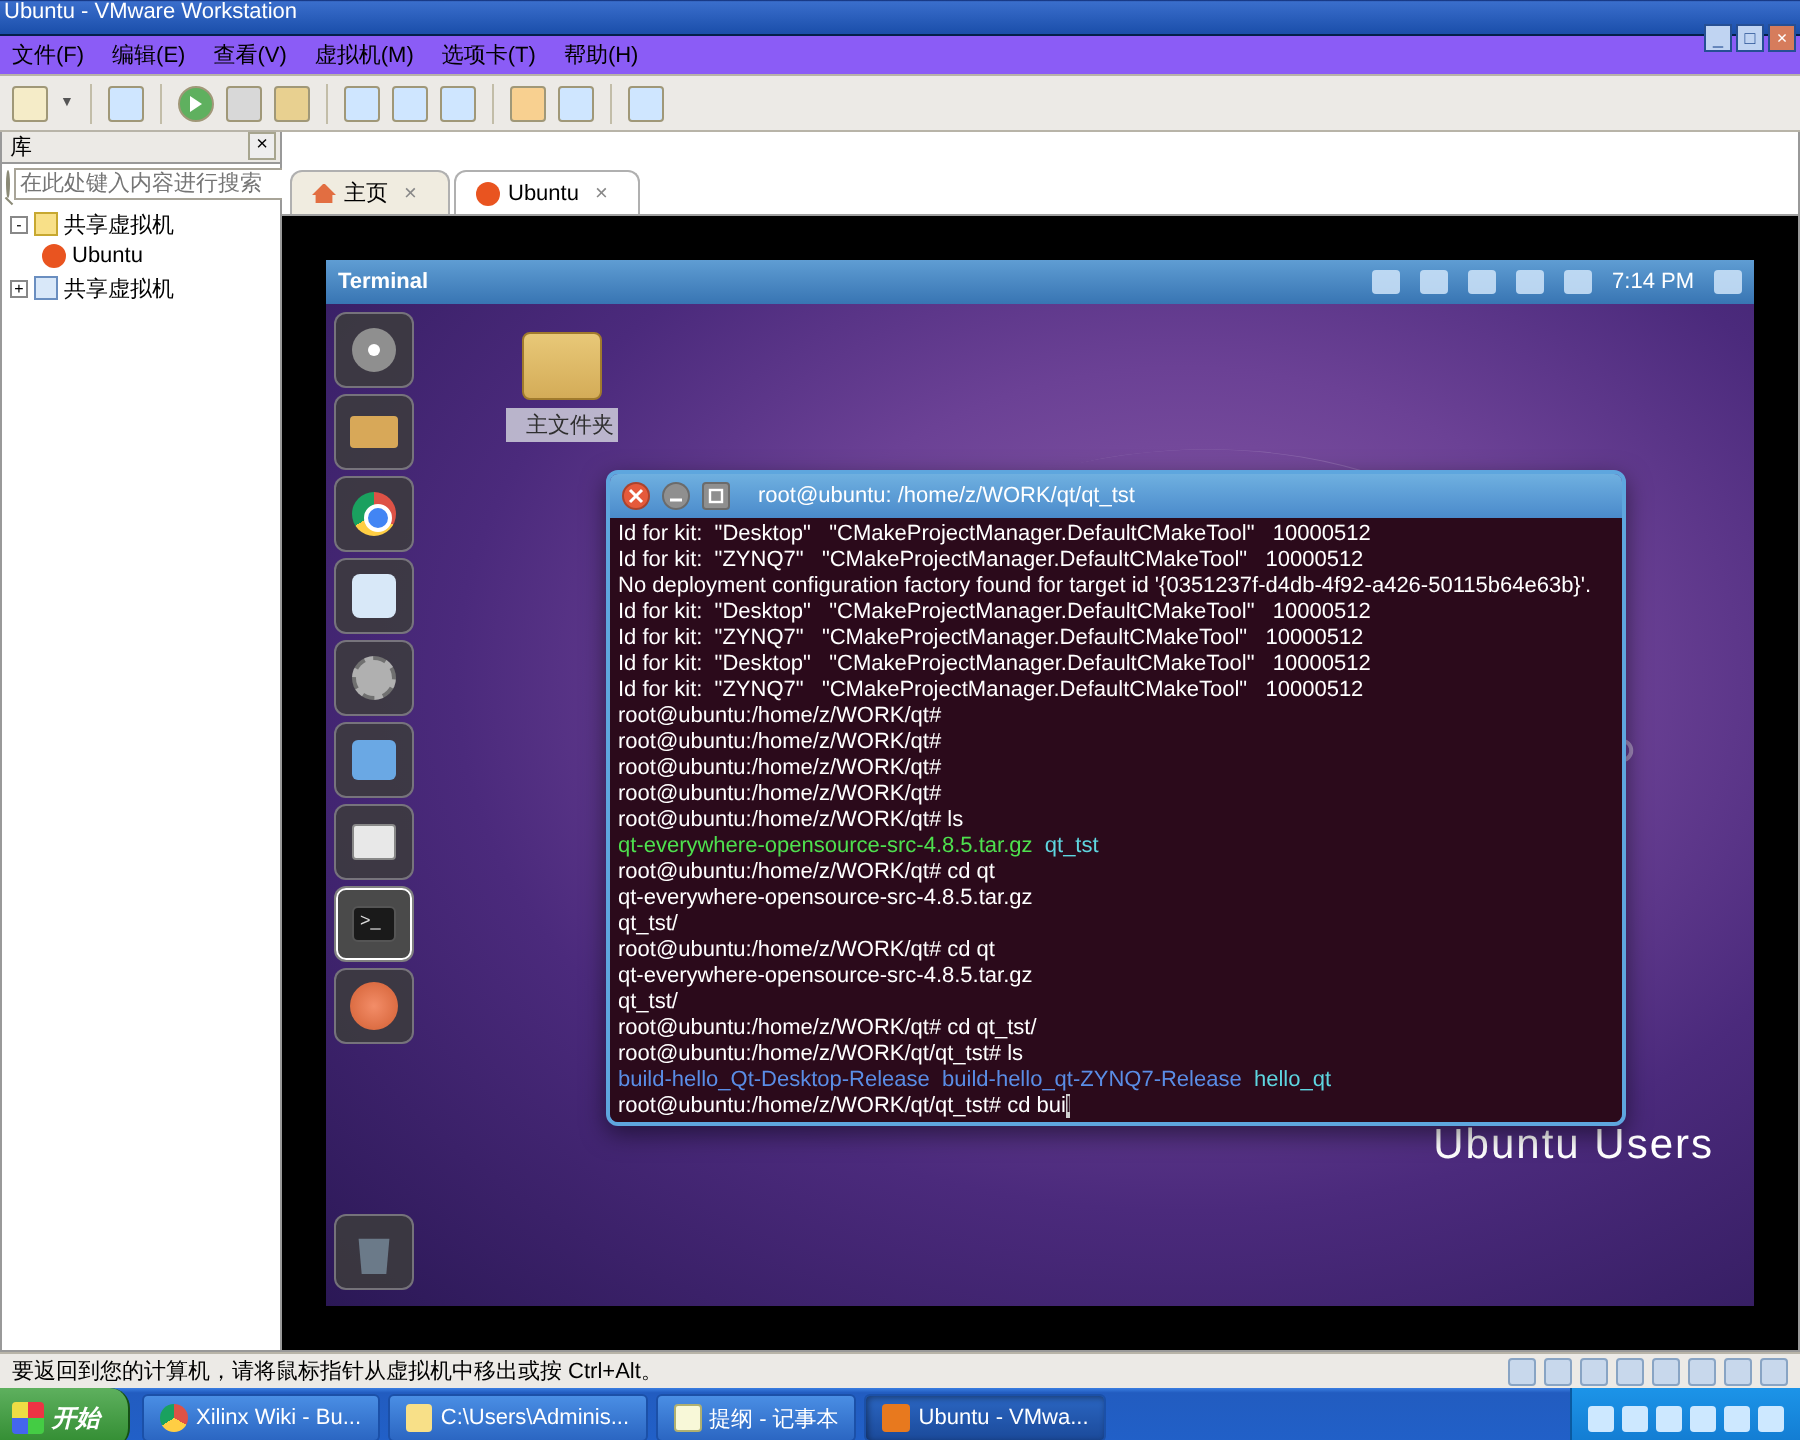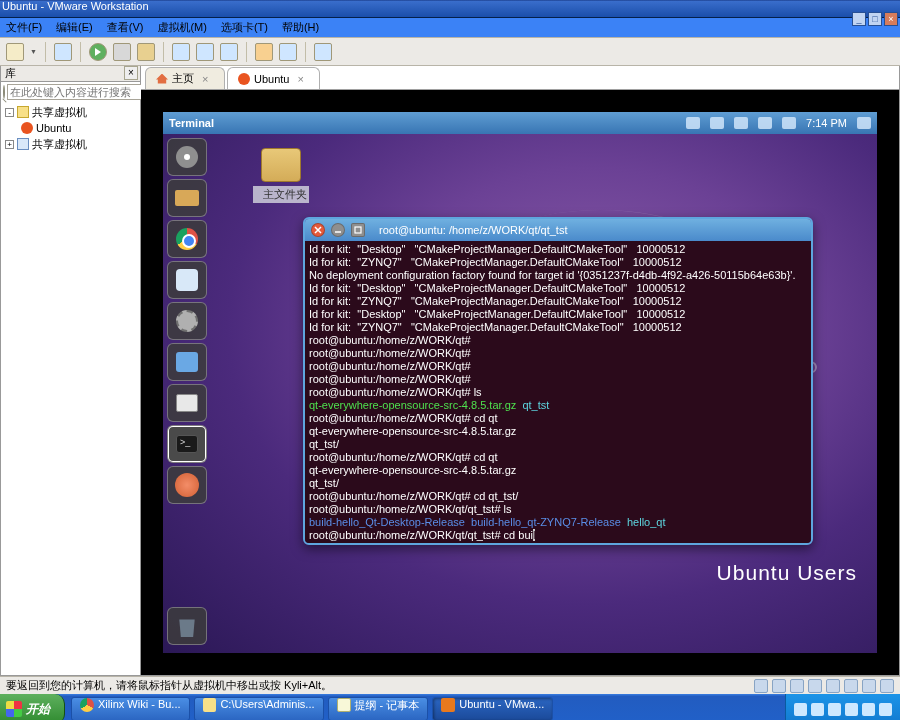--- a/index.html
+++ b/index.html
@@ -7,21 +7,21 @@
 body { background: #eceae6; font-size: 11px; }
 
 
 .xp-titlebar { height: 18px; background: linear-gradient(#0a246a, #3a6ecc 5%, #1a4eaa); color: #fff; display: flex; align-items: flex-start; padding: 0 2px; font-size: 11px; border-bottom: 1px solid #04204a; flex-direction: column; }
 .xp-titlebar .icon { width: 12px; height: 12px; background: #e8791e; border-radius: 2px; margin-right: 4px; }
 .xp-title-buttons { margin-left: auto; display: flex; gap: 2px; }
 .xp-title-buttons span { width: 14px; height: 14px; background: #c0d4f2; border: 1px solid #264f94; display: inline-flex; justify-content: center; align-items: center; font-size: 9px; color: #264f94; }
 .xp-title-buttons span:last-child { background: #d67c5c; color: #fff; }
 
 
-.vm-menubar { height: 20px; background: #3b82f6; display: flex; align-items: center; padding: 0 6px; gap: 14px; border-bottom: 1px solid #b8b4a8; }
+.vm-menubar { height: 20px; background: #8b5cf6; display: flex; align-items: center; padding: 0 6px; gap: 14px; border-bottom: 1px solid #b8b4a8; }
 .vm-menubar span { font-size: 11px; color: #000; cursor: default; }
 
 
 .vm-toolbar { height: 28px; background: #eceae6; display: flex; align-items: center; padding: 0 6px; gap: 6px; border-bottom: 1px solid #b8b4a8; }
 .tb-icon { width: 18px; height: 18px; border: 1px solid #a09878; background: #f8f4e8; border-radius: 2px; }
 .tb-sep { width: 1px; height: 20px; background: #c2bda8; margin: 0 2px; }
 .tb-play { background: #5fb05f; border-radius: 50%; position: relative; }
 .tb-play::after { content:""; position:absolute; left:5px; top:4px; border-left:6px solid #fff; border-top:4px solid transparent; border-bottom:4px solid transparent;}
 .tb-blue { background:#cfe6ff; }
 .tb-orange { background:#f8d090; }
@@ -40,21 +40,21 @@
 .lib-tree { padding: 2px 4px; font-size: 11px; }
 .lib-tree .node { display:flex; align-items:center; gap:3px; height:16px; }
 .lib-tree .indent { padding-left: 16px; }
 .tree-box { width:9px; height:9px; border:1px solid #888; font-size:8px; line-height:7px; text-align:center; background:#fff;}
 .tree-icon { width:12px; height:12px; background:#d9e8f9; border:1px solid #6a8ec0;}
 .tree-icon.folder{ background:#f8e088; border-color:#c7a830;}
 .tree-icon.ubu{ background:#e95420; border-radius:50%; border:none;}
 
 
 .content-pane { flex: 1; background: #3a3a3a; display: flex; flex-direction: column; }
-.tabs-bar { height: 24px; background: #fff; display: flex; align-items: flex-end; padding-left: 4px; border-bottom: 1px solid #a0a0a0; }
+.tabs-bar { height: 42px; background: #fff; display: flex; align-items: flex-end; padding-left: 4px; border-bottom: 1px solid #a0a0a0; }
 .tab { height: 22px; padding: 0 10px; border: 1px solid #b0b0b0; border-bottom: none; border-top-left-radius: 6px; border-top-right-radius: 6px; background: #f0ece0; display: flex; align-items: center; gap: 4px; font-size: 11px; margin-right: 2px; position:relative;}
 .tab.active { background: #fff; }
 .tab .home-icon { width:12px; height:10px; background:#e26e41; clip-path: polygon(50% 0,100% 60%,85% 60%,85% 100%,15% 100%,15% 60%,0 60%);}
 .tab .ubu-icon { width:12px; height:12px; background:#e95420; border-radius:50%;}
 .tab .tab-x { width:12px; height:12px; font-size:11px; color:#888; margin-left:4px;}
 
 
 .guest-wrap { flex: 1; background: #000; padding: 22px; position: relative; }
 .ubuntu-desktop { width: 100%; height: 100%; background: radial-gradient(ellipse at 60% 40%, #8c5eaa 0%, #6b4195 35%, #4b2a7c 60%, #2b1856 100%); position: relative; overflow: hidden; }
 .ubuntu-topbar { position: absolute; top: 0; left: 0; right: 0; height: 22px; background: linear-gradient(#5f9dd3, #3875b3); display: flex; align-items: center; padding: 0 6px; color: #fff; font-size: 11px; text-align: center; }
@@ -115,21 +115,21 @@
 
 
 .vm-status { height: 18px; background: #eceae6; border-top: 1px solid #b8b4a8; display: flex; align-items: center; padding: 0 6px; font-size: 11px; }
 .vm-status .status-icons { margin-left:auto; display:flex; gap:4px; }
 .stat-icon { width:14px; height:14px; background:#c8d8ec; border:1px solid #88a4c4; border-radius:2px;}
 
 
 .xp-taskbar { height: 30px; background: linear-gradient(#3a7ee1, #225cc0 8%, #2160c8 90%, #1a50b0); display: flex; align-items: center; }
 .start-btn { height: 30px; padding: 0 14px 0 6px; background: linear-gradient(#5eb05e, #2f8a2f); color: #fff; font-size: 12px; font-style: italic; font-weight: bold; display: flex; align-items: center; gap: 4px; border-radius: 0 10px 10px 0; border-right:1px solid #155015;}
 .start-btn .flag { width: 16px; height: 16px; background: conic-gradient(#e34 0 25%,#4c4 25% 50%,#46e 50% 75%,#ed4 75%); border-radius:2px;}
-.task-btn { height: 24px; margin: 0 2px; padding: 0 8px; background: linear-gradient(#4a8ee4, #2b66c2); border: 1px solid #1b50a8; border-radius: 3px; color: #fff; font-size: 11px; display: flex; gap: 4px; max-width: 130px; overflow: hidden; white-space: nowrap; }
+.task-btn { height: 24px; margin: 0 2px; padding: 0 8px; background: linear-gradient(#4a8ee4, #2b66c2); border: 1px solid #1b50a8; border-radius: 3px; color: #fff; font-size: 11px; display: flex; align-items: center; gap: 4px; max-width: 130px; overflow: hidden; white-space: nowrap; }
 .task-btn.active { background: linear-gradient(#2b66c2, #1b4a9a); box-shadow: inset 1px 1px 3px rgba(0,0,0,.4); }
 .task-btn .tic { width:14px; height:14px; background:#fff; border-radius:2px;}
 .task-btn .tic.vm { background:#e8791e;}
 .task-btn .tic.np { background:#f8f8d8; border:1px solid #b0b070;}
 .task-btn .tic.folder { background:#f8e088;}
 .task-btn .tic.chr { background: conic-gradient(#de5246 0 33%,#ffce44 33% 66%,#1aa15f 66%); border-radius:50%;}
 .xp-tray { margin-left: auto; height: 30px; background: linear-gradient(#1c94e8, #127ad0); display: flex; align-items: center; padding: 0 8px; gap: 4px; color: #fff; font-size: 11px; border-left:1px solid #0a5aa0;}
 .tray-icon{ width:13px; height:13px; background:#cde8ff; border-radius:2px;}
 </style>
 </head>
@@ -297,21 +297,21 @@
           </div>
           <div class="term-body" id="term-body"><div class="t-white">Id for kit:  "Desktop"   "CMakeProjectManager.DefaultCMakeTool"   10000512</div><div class="t-white">Id for kit:  "ZYNQ7"   "CMakeProjectManager.DefaultCMakeTool"   10000512</div><div class="t-white">No deployment configuration factory found for target id '{0351237f-d4db-4f92-a426-50115b64e63b}'.</div><div class="t-white">Id for kit:  "Desktop"   "CMakeProjectManager.DefaultCMakeTool"   10000512</div><div class="t-white">Id for kit:  "ZYNQ7"   "CMakeProjectManager.DefaultCMakeTool"   10000512</div><div class="t-white">Id for kit:  "Desktop"   "CMakeProjectManager.DefaultCMakeTool"   10000512</div><div class="t-white">Id for kit:  "ZYNQ7"   "CMakeProjectManager.DefaultCMakeTool"   10000512</div><div class="t-white">root@ubuntu:/home/z/WORK/qt#</div><div class="t-white">root@ubuntu:/home/z/WORK/qt#</div><div class="t-white">root@ubuntu:/home/z/WORK/qt#</div><div class="t-white">root@ubuntu:/home/z/WORK/qt#</div><div class="t-white">root@ubuntu:/home/z/WORK/qt# ls</div><div><span class="t-green">qt-everywhere-opensource-src-4.8.5.tar.gz</span><span class="t-white">  </span><span class="t-cyan">qt_tst</span></div><div class="t-white">root@ubuntu:/home/z/WORK/qt# cd qt</div><div class="t-white">qt-everywhere-opensource-src-4.8.5.tar.gz</div><div class="t-white">qt_tst/</div><div class="t-white">root@ubuntu:/home/z/WORK/qt# cd qt</div><div class="t-white">qt-everywhere-opensource-src-4.8.5.tar.gz</div><div class="t-white">qt_tst/</div><div class="t-white">root@ubuntu:/home/z/WORK/qt# cd qt_tst/</div><div class="t-white">root@ubuntu:/home/z/WORK/qt/qt_tst# ls</div><div><span class="t-blue">build-hello_Qt-Desktop-Release</span><span class="t-white">  </span><span class="t-blue">build-hello_qt-ZYNQ7-Release</span><span class="t-white">  </span><span class="t-cyan">hello_qt</span></div><div><span class="t-white">root@ubuntu:/home/z/WORK/qt/qt_tst# cd bui</span><span class="t-cursor">l</span></div></div>
         </div>
 
       </div>
     </div>
   </div>
 </div>
 
 <div class="vm-status">
-  <span>要返回到您的计算机，请将鼠标指针从虚拟机中移出或按 Kyli+Alt。</span>
+  <span>要返回到您的计算机，请将鼠标指针从虚拟机中移出或按 Ctrl+Alt。</span>
   <div class="status-icons">
     <span class="stat-icon"></span>
     <span class="stat-icon"></span>
     <span class="stat-icon"></span>
     <span class="stat-icon"></span>
     <span class="stat-icon"></span>
     <span class="stat-icon"></span>
     <span class="stat-icon"></span>
     <span class="stat-icon"></span>
   </div>

